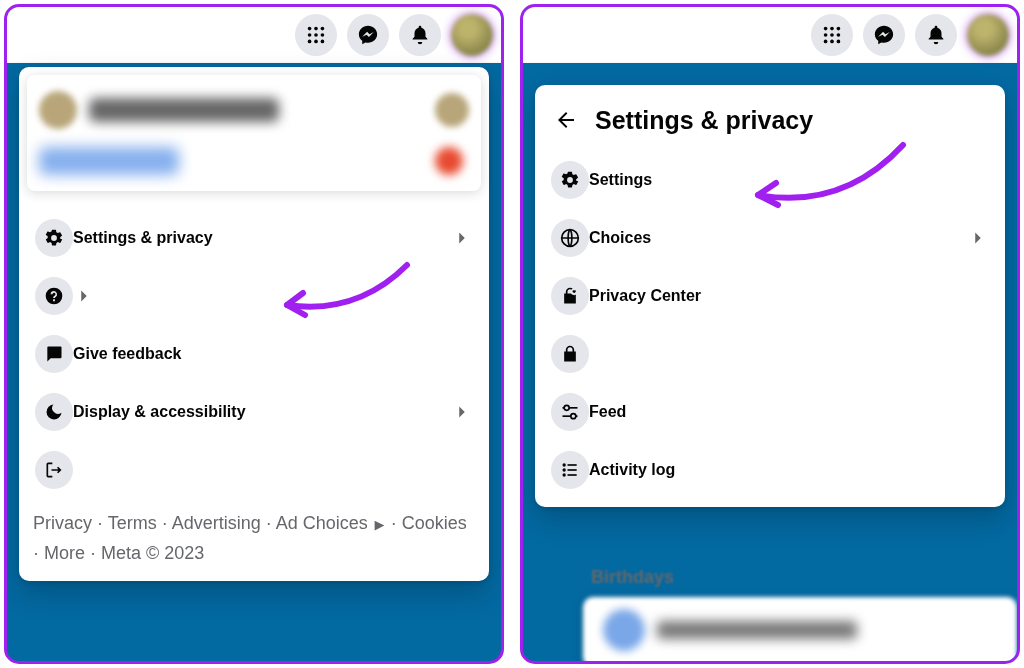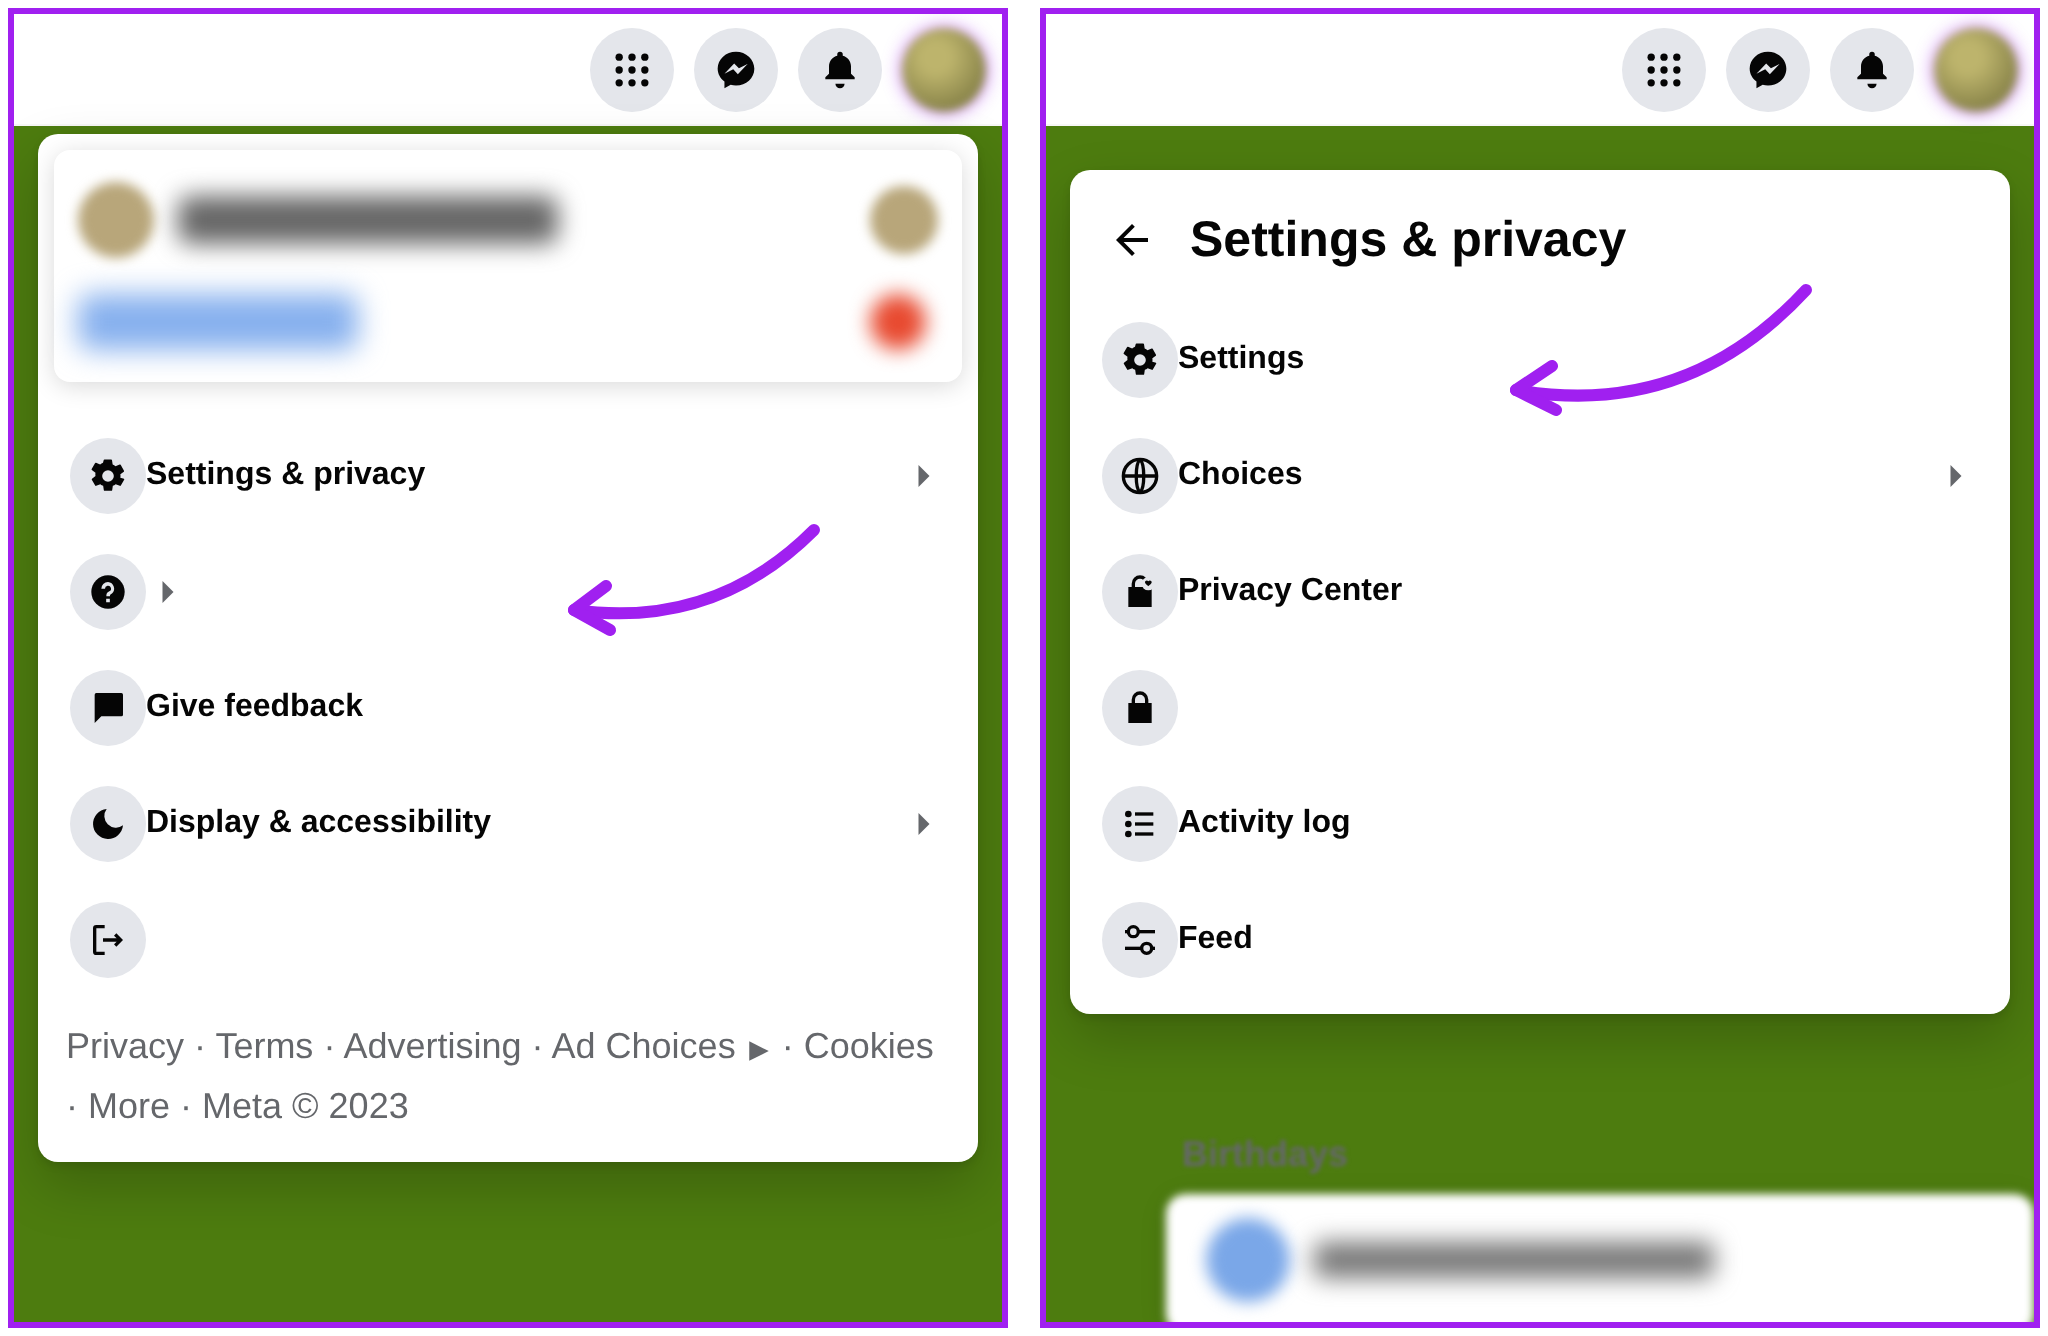--- a/index.html
+++ b/index.html
@@ -1,18 +1,18 @@
 <!DOCTYPE html>
 <html><head>
 <meta charset="utf-8">
 <style>
   * { box-sizing: border-box; margin: 0; padding: 0; font-family: -apple-system, BlinkMacSystemFont, "Segoe UI", Helvetica, Arial, sans-serif; }
   body { background: #fff; width: 1024px; height: 668px; overflow: hidden; position: relative; }
   .container { display: flex; gap: 16px; padding: 4px; height: 100%; }
-  .panel { flex: 1; border: 3px solid #a020f0; border-radius: 0; background: #4d7c0f; position: relative; overflow: hidden; }
+  .panel { flex: 1; border: 3px solid #a020f0; border-radius: 15px; background: #0369a1; position: relative; overflow: hidden; }
   .topbar { height: 56px; display: flex; justify-content: flex-end; align-items: center; padding: 0 8px; background: #fff; border-bottom: 1px solid rgba(0,0,0,0.03); }
   .icon-circle { width: 42px; height: 42px; border-radius: 50%; background: #e4e6eb; display: flex; align-items: center; justify-content: center; margin-left: 10px; cursor: pointer; }
   .icon-circle svg { width: 22px; height: 22px; fill: #050505; }
   .avatar-top { width: 42px; height: 42px; border-radius: 50%; background: radial-gradient(circle at 40% 35%, #bdb46c 20%, #8a854a 70%); margin-left: 10px; cursor: pointer; filter: blur(2px); box-shadow: 0 0 8px rgba(160,32,240,0.7); }
   .dropdown { position: absolute; left: 12px; right: 12px; top: 60px; background: #fff; border-radius: 10px; box-shadow: 0 12px 28px rgba(0,0,0,0.2), 0 2px 4px rgba(0,0,0,0.1); padding: 8px; }
   .profile-card { background: #fff; border-radius: 8px; box-shadow: 0 2px 12px rgba(0,0,0,0.15); padding: 16px 12px; margin-bottom: 18px; position: relative; }
   .profile-card .row { display: flex; align-items: center; gap: 12px; margin-bottom: 18px; }
   .blur-avatar { width: 38px; height: 38px; border-radius: 50%; background: #b8a67a; filter: blur(3px); }
   .blur-name { width: 190px; height: 24px; background: #666; border-radius: 6px; filter: blur(6px); }
   .blur-small { width: 34px; height: 34px; border-radius:50%; background:#b8a67a; filter: blur(3px); margin-left:auto; }
@@ -248,42 +248,42 @@
         <div class="mi-icon">
             <svg viewBox="0 0 24 24">
               <path d="M17 9V7a5 5 0 0 0-10 0v2H5v12h14V9zm-8 0V7a3 3 0 1 1 6 0v2z"></path>
             </svg>
           </div>
       </div>
 
       <div class="menu-item">
         <div class="mi-icon">
             <svg viewBox="0 0 24 24">
+              <rect x="3" y="6" width="18" height="2"></rect>
+              <circle cx="8" cy="7" r="3" fill="#e4e6eb" stroke="#050505" stroke-width="2"></circle>
+              <rect x="3" y="16" width="18" height="2"></rect>
+              <circle cx="16" cy="17" r="3" fill="#e4e6eb" stroke="#050505" stroke-width="2"></circle>
+            </svg>
+          </div>
+        <div class="mi-label">Feed</div>
+      </div>
+
+      <div class="menu-item">
+        <div class="mi-icon">
+            <svg viewBox="0 0 24 24">
               <circle cx="5" cy="6" r="2"></circle>
               <rect x="9" y="5" width="11" height="2"></rect>
               <circle cx="5" cy="12" r="2"></circle>
               <rect x="9" y="11" width="11" height="2"></rect>
               <circle cx="5" cy="18" r="2"></circle>
               <rect x="9" y="17" width="11" height="2"></rect>
             </svg>
           </div>
         <div class="mi-label">Activity log</div>
       </div>
-
-      <div class="menu-item">
-        <div class="mi-icon">
-            <svg viewBox="0 0 24 24">
-              <rect x="3" y="6" width="18" height="2"></rect>
-              <circle cx="8" cy="7" r="3" fill="#e4e6eb" stroke="#050505" stroke-width="2"></circle>
-              <rect x="3" y="16" width="18" height="2"></rect>
-              <circle cx="16" cy="17" r="3" fill="#e4e6eb" stroke="#050505" stroke-width="2"></circle>
-            </svg>
-          </div>
-        <div class="mi-label">Feed</div>
-      </div>
     </div>
 
     <div class="arrow" style="left:210px; top:128px;">
       <svg width="180" height="90" viewBox="0 0 180 90">
           <path d="M170 10 Q 110 75 25 60"></path>
           <path d="M25 60 l18 -12 M25 60 l20 10"></path>
         </svg>
     </div>
   </div>
 

